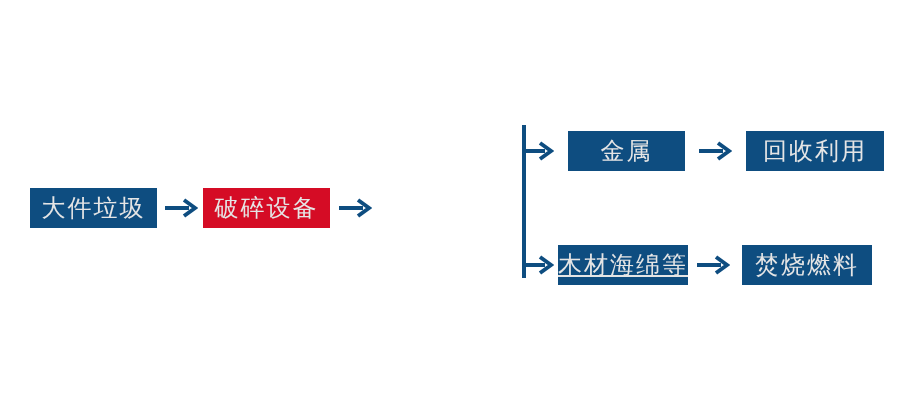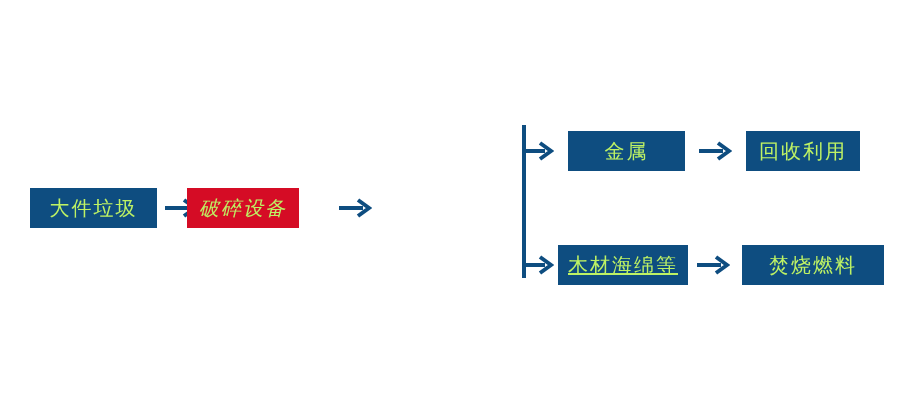--- a/index.html
+++ b/index.html
@@ -15,41 +15,41 @@
     width: 900px;
     height: 411px;
     background: #ffffff;
     overflow: hidden;
   }
   .node {
     position: absolute;
     display: flex;
     align-items: center;
     justify-content: center;
-    color: #bef264;
-    font-size: 20px;
+    color: #e5e5e5;
+    font-size: 24px;
     letter-spacing: 2px;
     line-height: 1;
     white-space: nowrap;
     box-sizing: border-box;
     height: 40px;
   }
   .node.blue { background: #0e4d80; }
   .node.red  { background: #d50c25; }
 
   
   #node-source   { left: 30px;  top: 188px; width: 127px; }
-  #node-crusher  { left: 187px; top: 188px; width: 112px; font-style: italic; }
+  #node-crusher  { left: 203px; top: 188px; width: 127px; }
   #node-sorting  { left: 382px; top: 188px; width: 120px; }
   
   #node-metal    { left: 568px; top: 131px; width: 117px; }
-  #node-recycle  { left: 746px; top: 131px; width: 114px; }
+  #node-recycle  { left: 746px; top: 131px; width: 138px; }
   
   #node-wood     { left: 558px; top: 245px; width: 130px; text-decoration: underline; }
-  #node-fuel     { left: 742px; top: 245px; width: 142px; }
+  #node-fuel     { left: 742px; top: 245px; width: 130px; }
 
   .arrow {
     position: absolute;
     width: 34px;
     height: 26px;
   }
   .arrow svg { display: block; width: 34px; height: 26px; }
 
   #arrow-source-crusher  { left: 164px; top: 195px; }
   #arrow-crusher-sorting { left: 338px; top: 195px; }

